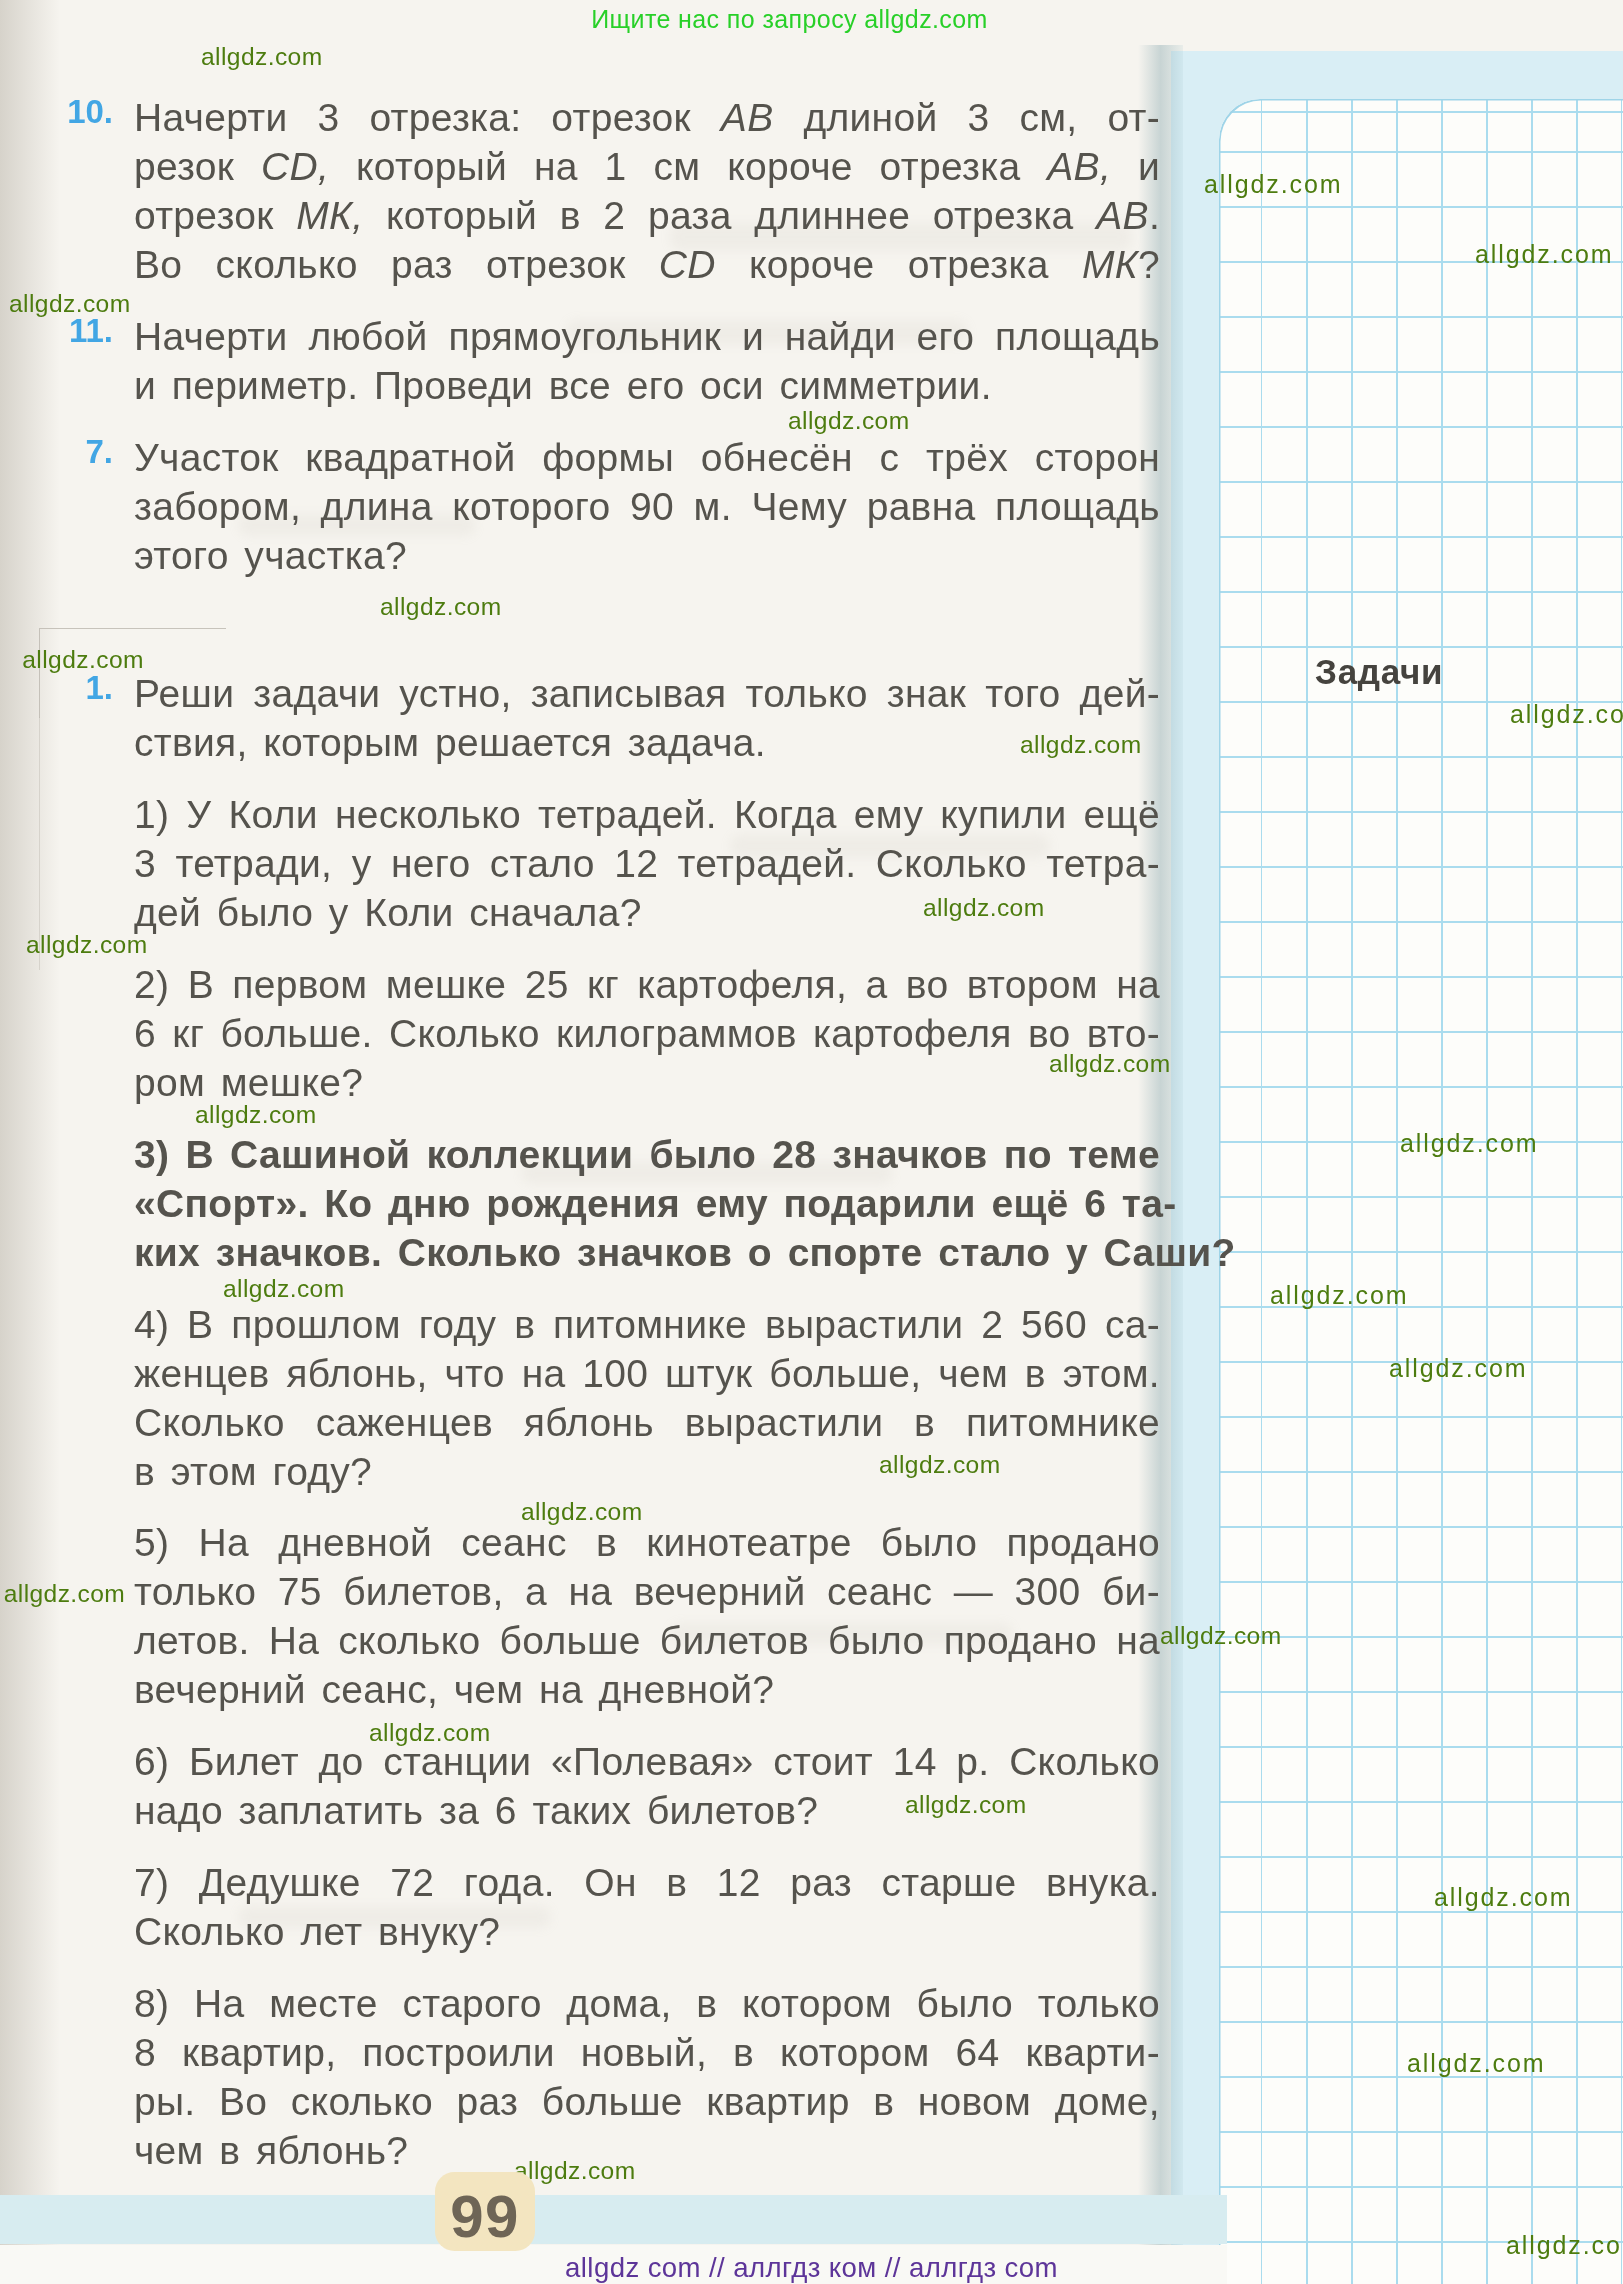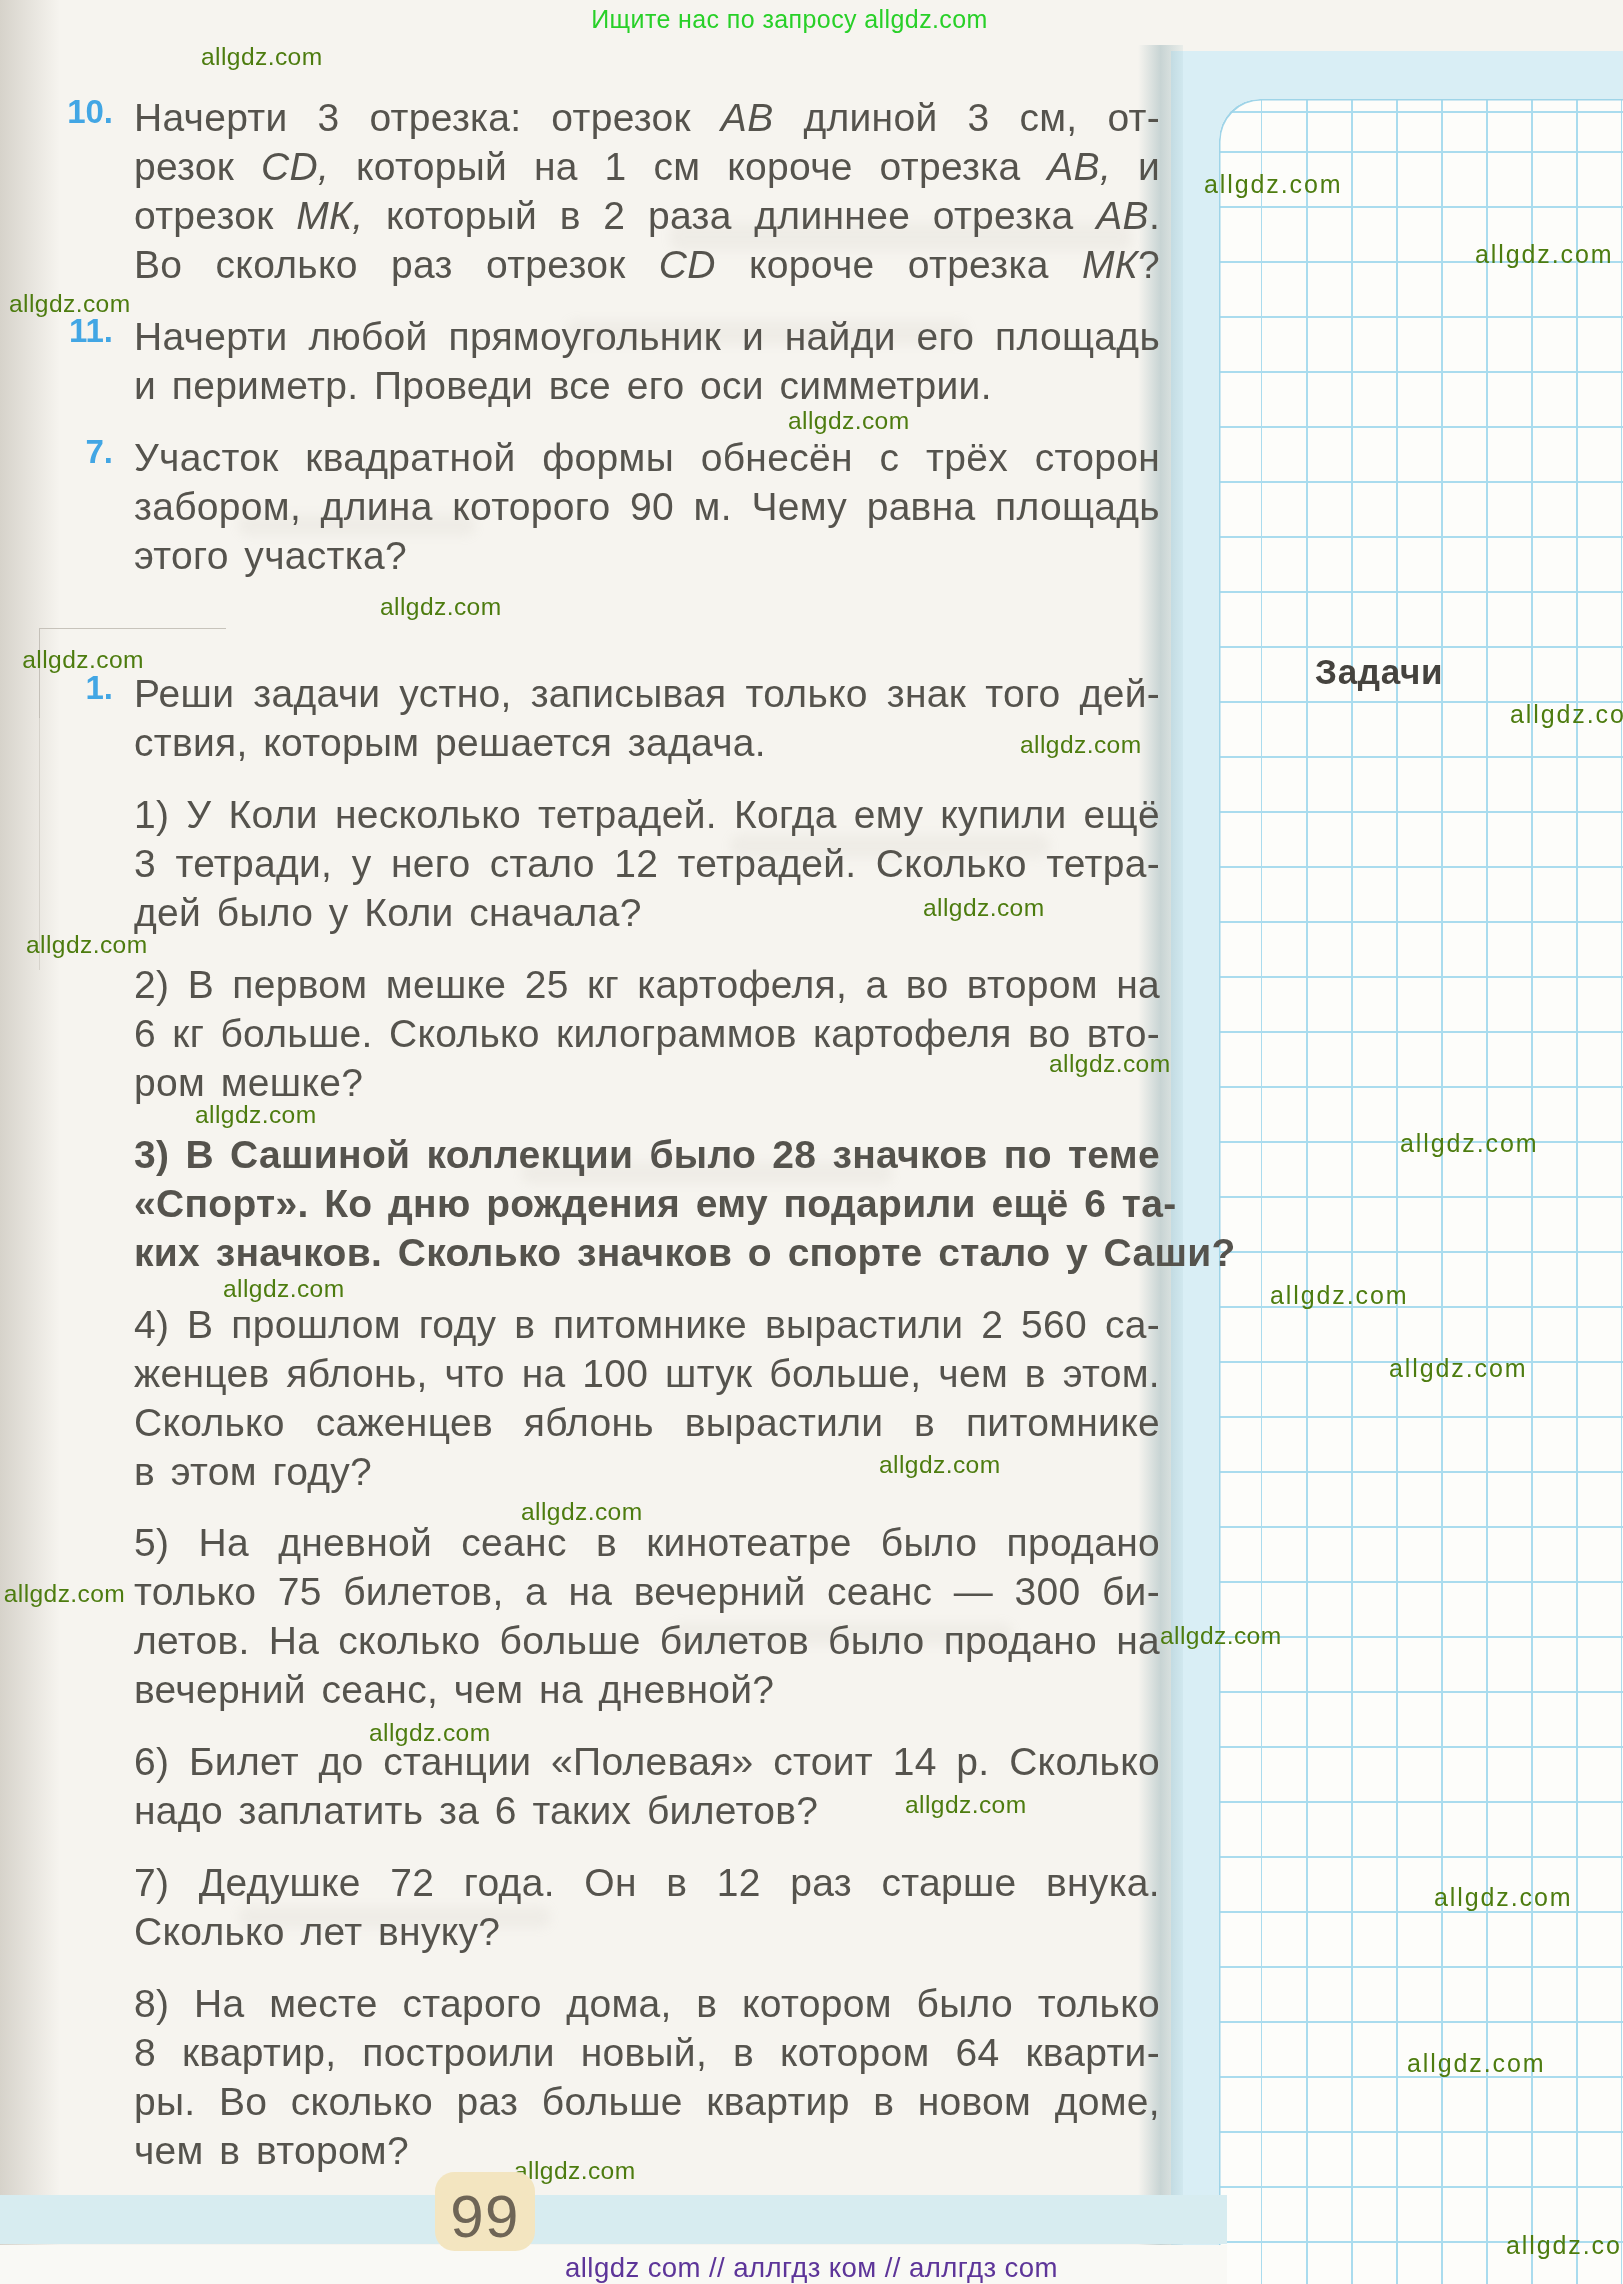--- a/index.html
+++ b/index.html
@@ -43,21 +43,21 @@
 
   
   .wm{position:absolute;font-size:24.6px;color:#4d7c0f;letter-spacing:0.4px;white-space:nowrap;}
   .wm.grid{font-size:25px;letter-spacing:1.9px;font-weight:500;}
 
   
   .bottom-band{position:absolute;left:0;top:2195px;width:1227px;height:49px;background:#d7ecf0;}
   .below-band{position:absolute;left:0;top:2245px;width:1227px;height:39px;background:#f9f9f5;}
   .page-tab{position:absolute;left:435px;top:2172px;width:100px;height:79px;background:#f3e5c0;
     border-radius:19.4px;display:flex;align-items:center;justify-content:center;}
-  .page-tab .pnum{font-size:60px;font-weight:normal;color:#6e6556;letter-spacing:1.5px;margin-top:10px;}
+  .page-tab .pnum{font-size:60px;font-weight:bold;color:#6e6556;letter-spacing:1.5px;margin-top:10px;}
 
   .site-footer{position:absolute;left:0;top:2252px;width:1623px;text-align:center;
     font-size:27.6px;color:#5d3599;font-weight:500;letter-spacing:0.4px;}
 
   
   .table-artifact{position:absolute;border:0 solid rgba(190,186,178,0.85);}
   .bleed{position:absolute;background:#b6b1a5;opacity:0.11;filter:blur(5.2px);border-radius:10.4px;}
 </style>
 </head>
 <body>
@@ -140,21 +140,21 @@
         <span class="tline last"><span>надо заплатить за 6 таких билетов?</span></span>
       </div>
       <div class="problem" style="top: 1858px;">
         <span class="tline"><span>7) Дедушке 72 года. Он в 12 раз старше внука.</span></span>
         <span class="tline last"><span>Сколько лет внуку?</span></span>
       </div>
       <div class="problem" style="top: 1979px;">
         <span class="tline"><span>8) На месте старого дома, в котором было только</span></span>
         <span class="tline"><span>8 квартир, построили новый, в котором 64 кварти-</span></span>
         <span class="tline"><span>ры. Во сколько раз больше квартир в новом доме,</span></span>
-        <span class="tline last"><span>чем в втором?</span></span>
+        <span class="tline last"><span>чем в яблонь?</span></span>
       </div>
     </div>
 
   <div>
       <span class="wm" style="left: 201px; top: 43px;">allgdz.com</span>
       <span class="wm" style="left: 9px; top: 290px;">allgdz.com</span>
       <span class="wm" style="left: 788px; top: 407px;">allgdz.com</span>
       <span class="wm" style="left: 380px; top: 593px;">allgdz.com</span>
       <span class="wm" style="left: 22.3px; top: 646px;">allgdz.com</span>
       <span class="wm" style="left: 1020px; top: 731px;">allgdz.com</span>

